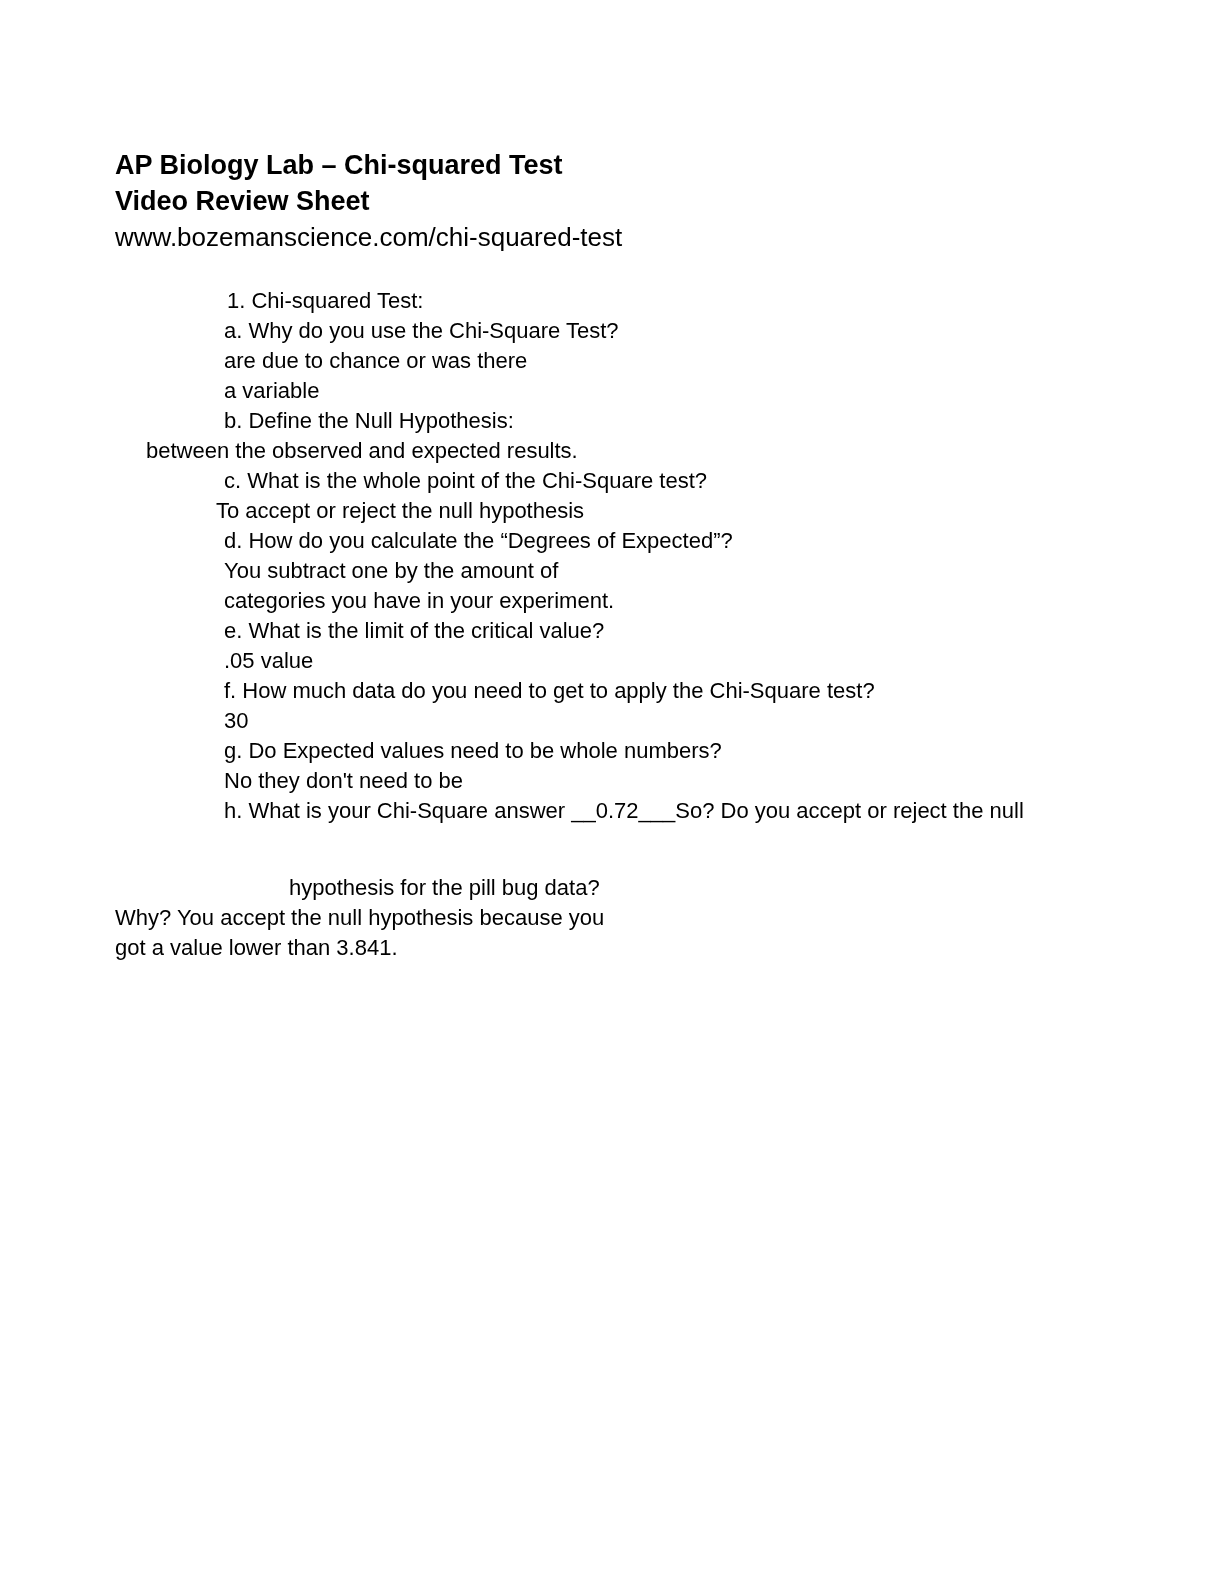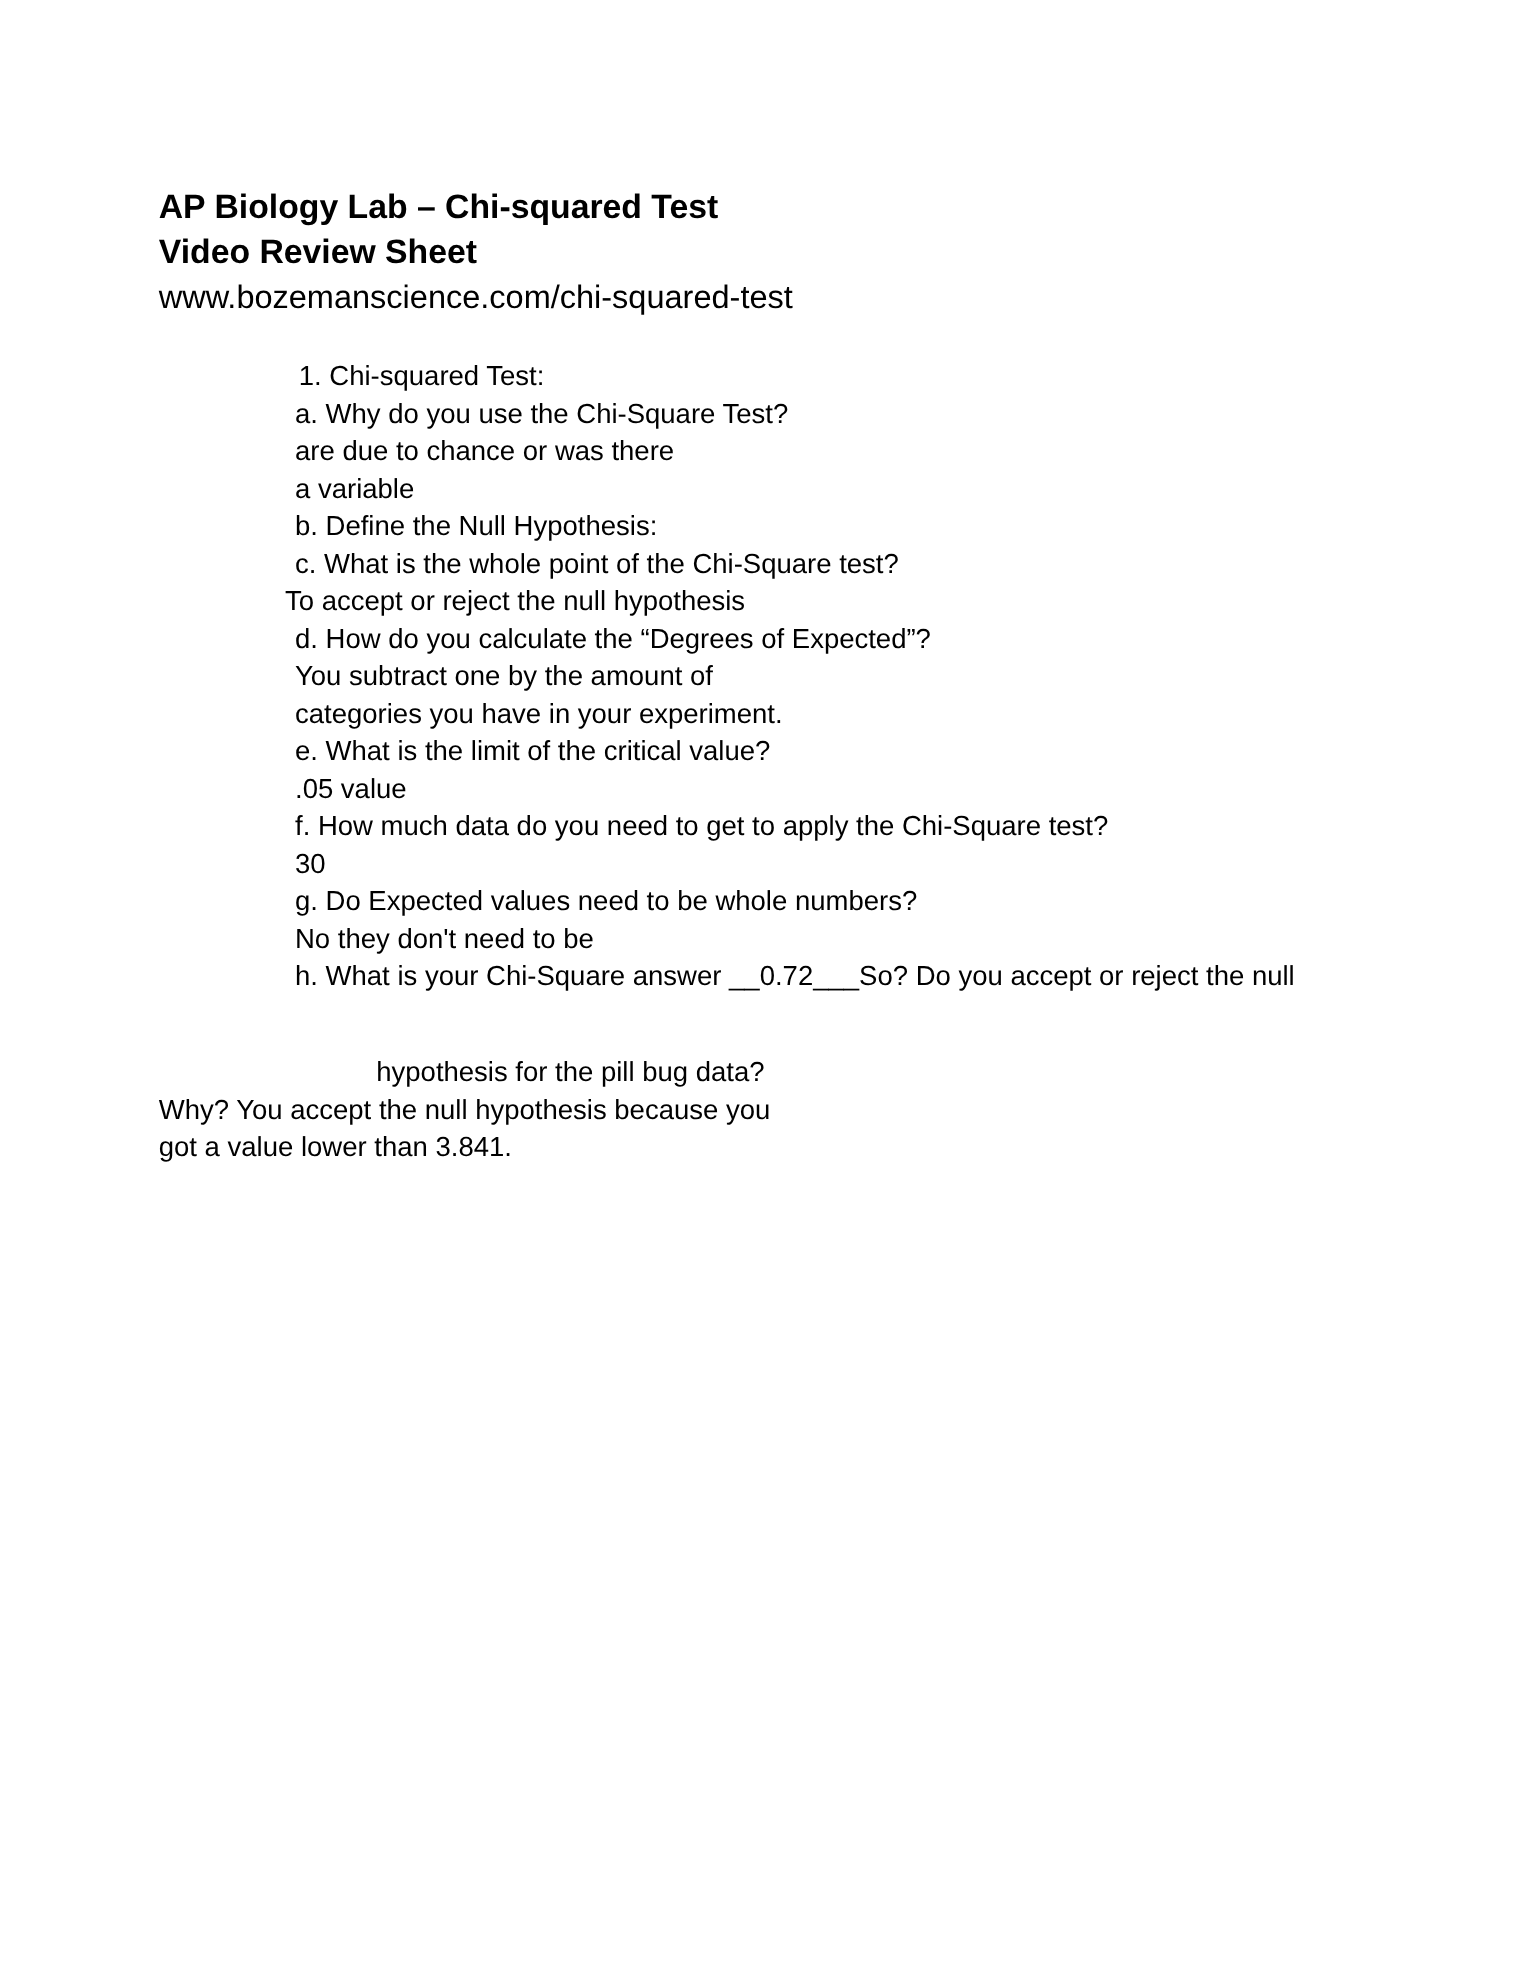--- a/index.html
+++ b/index.html
@@ -12,21 +12,21 @@
     width: 1224px;
     height: 1584px;
     background: #ffffff;
     color: #000000;
     font-family: "Liberation Sans", "DejaVu Sans", sans-serif;
     overflow: hidden;
     box-sizing: border-box;
   }
   .content {
     padding-top: 147px;
-    padding-left: 13px;
+    padding-left: 1px;
     padding-right: 90px;
   }
   .title-line {
     font-size: 27px;
     font-weight: bold;
     line-height: 36px;
     padding-left: 114px;
     white-space: pre;
   }
   .url-line {
@@ -62,20 +62,21 @@
     <div class="title-line">Video Review Sheet</div>
     <div class="url-line">www.bozemanscience.com/chi-squared-test</div>
 
     <div class="spacer"></div>
 
     <div class="line i2">1. Chi-squared Test:</div>
     <div class="line i4">a. Why do you use the Chi-Square Test?</div>
     <div class="line i4">are due to chance or was there</div>
     <div class="line i4">a variable</div>
     <div class="line i4">b. Define the Null Hypothesis:</div>
+    <div class="line i1">between the observed and expected results.</div>
     <div class="line i4">c. What is the whole point of the Chi-Square test?</div>
     <div class="line i3">To accept or reject the null hypothesis</div>
     <div class="line i4">d. How do you calculate the “Degrees of Expected”?</div>
     <div class="line i4">You subtract one by the amount of</div>
     <div class="line i4">categories you have in your experiment.</div>
     <div class="line i4">e. What is the limit of the critical value?</div>
     <div class="line i4">.05 value</div>
     <div class="line i4">f. How much data do you need to get to apply the Chi-Square test?</div>
     <div class="line i4">30</div>
     <div class="line i4">g. Do Expected values need to be whole numbers?</div>

